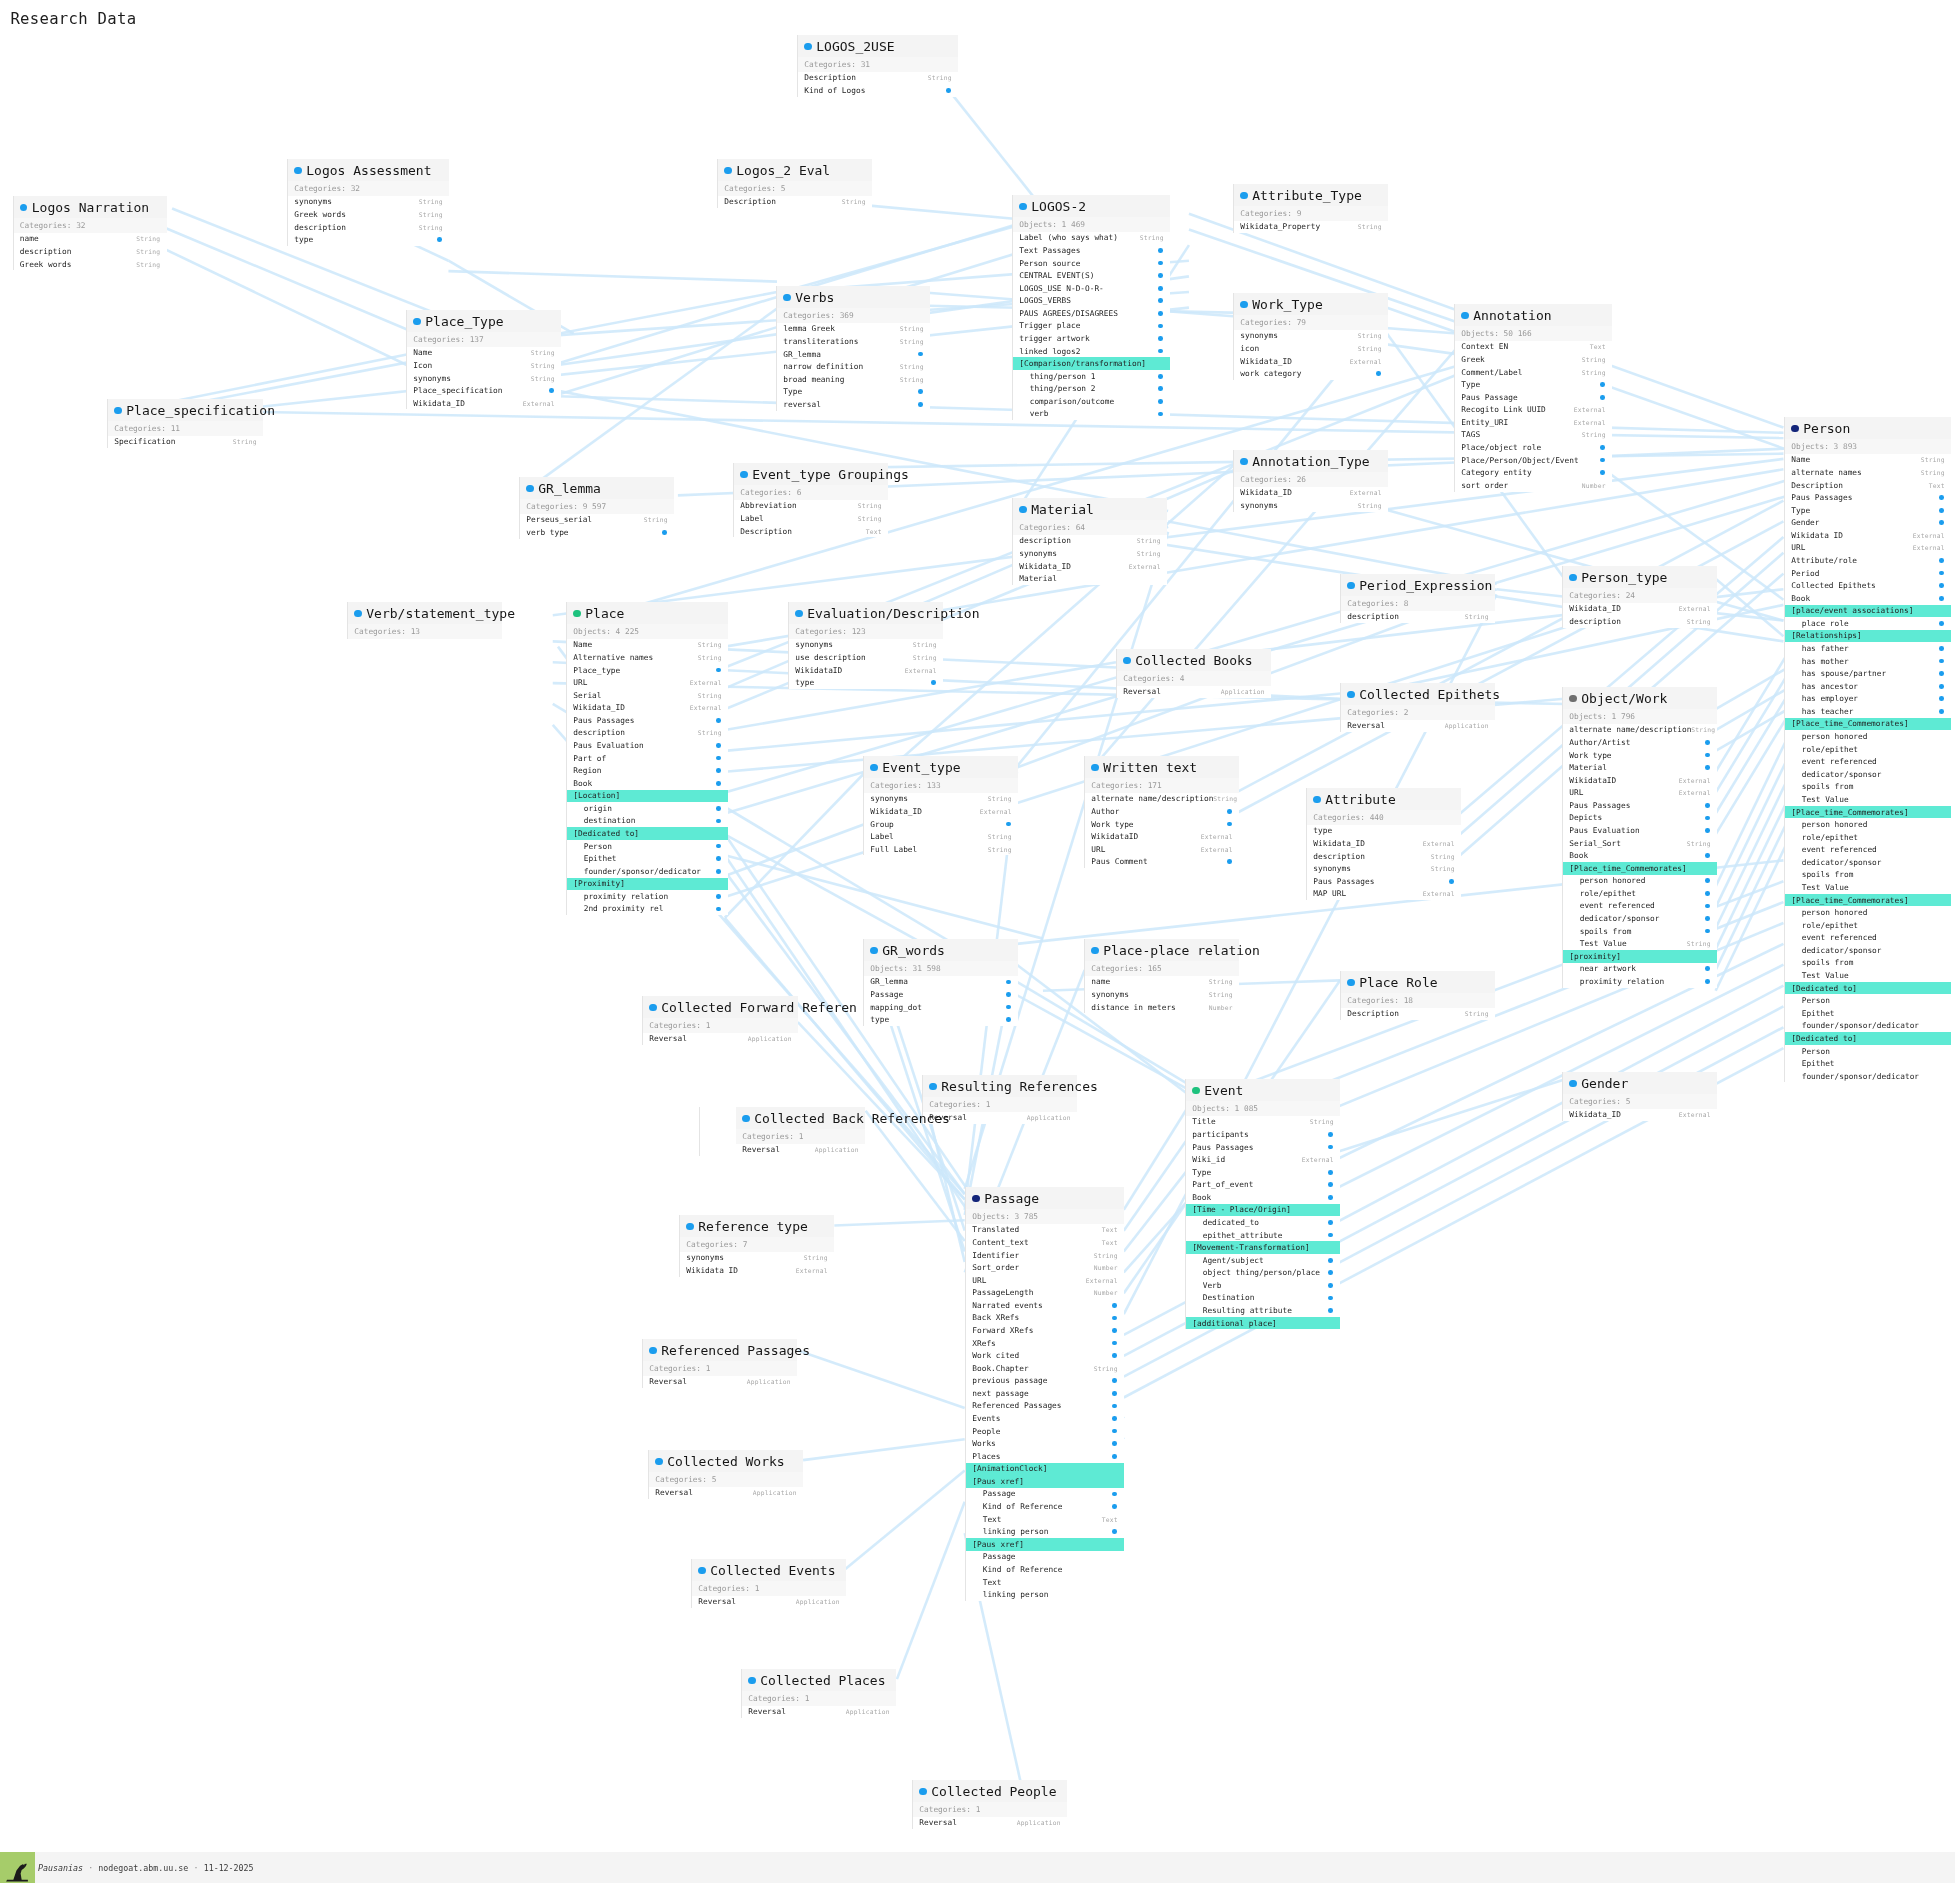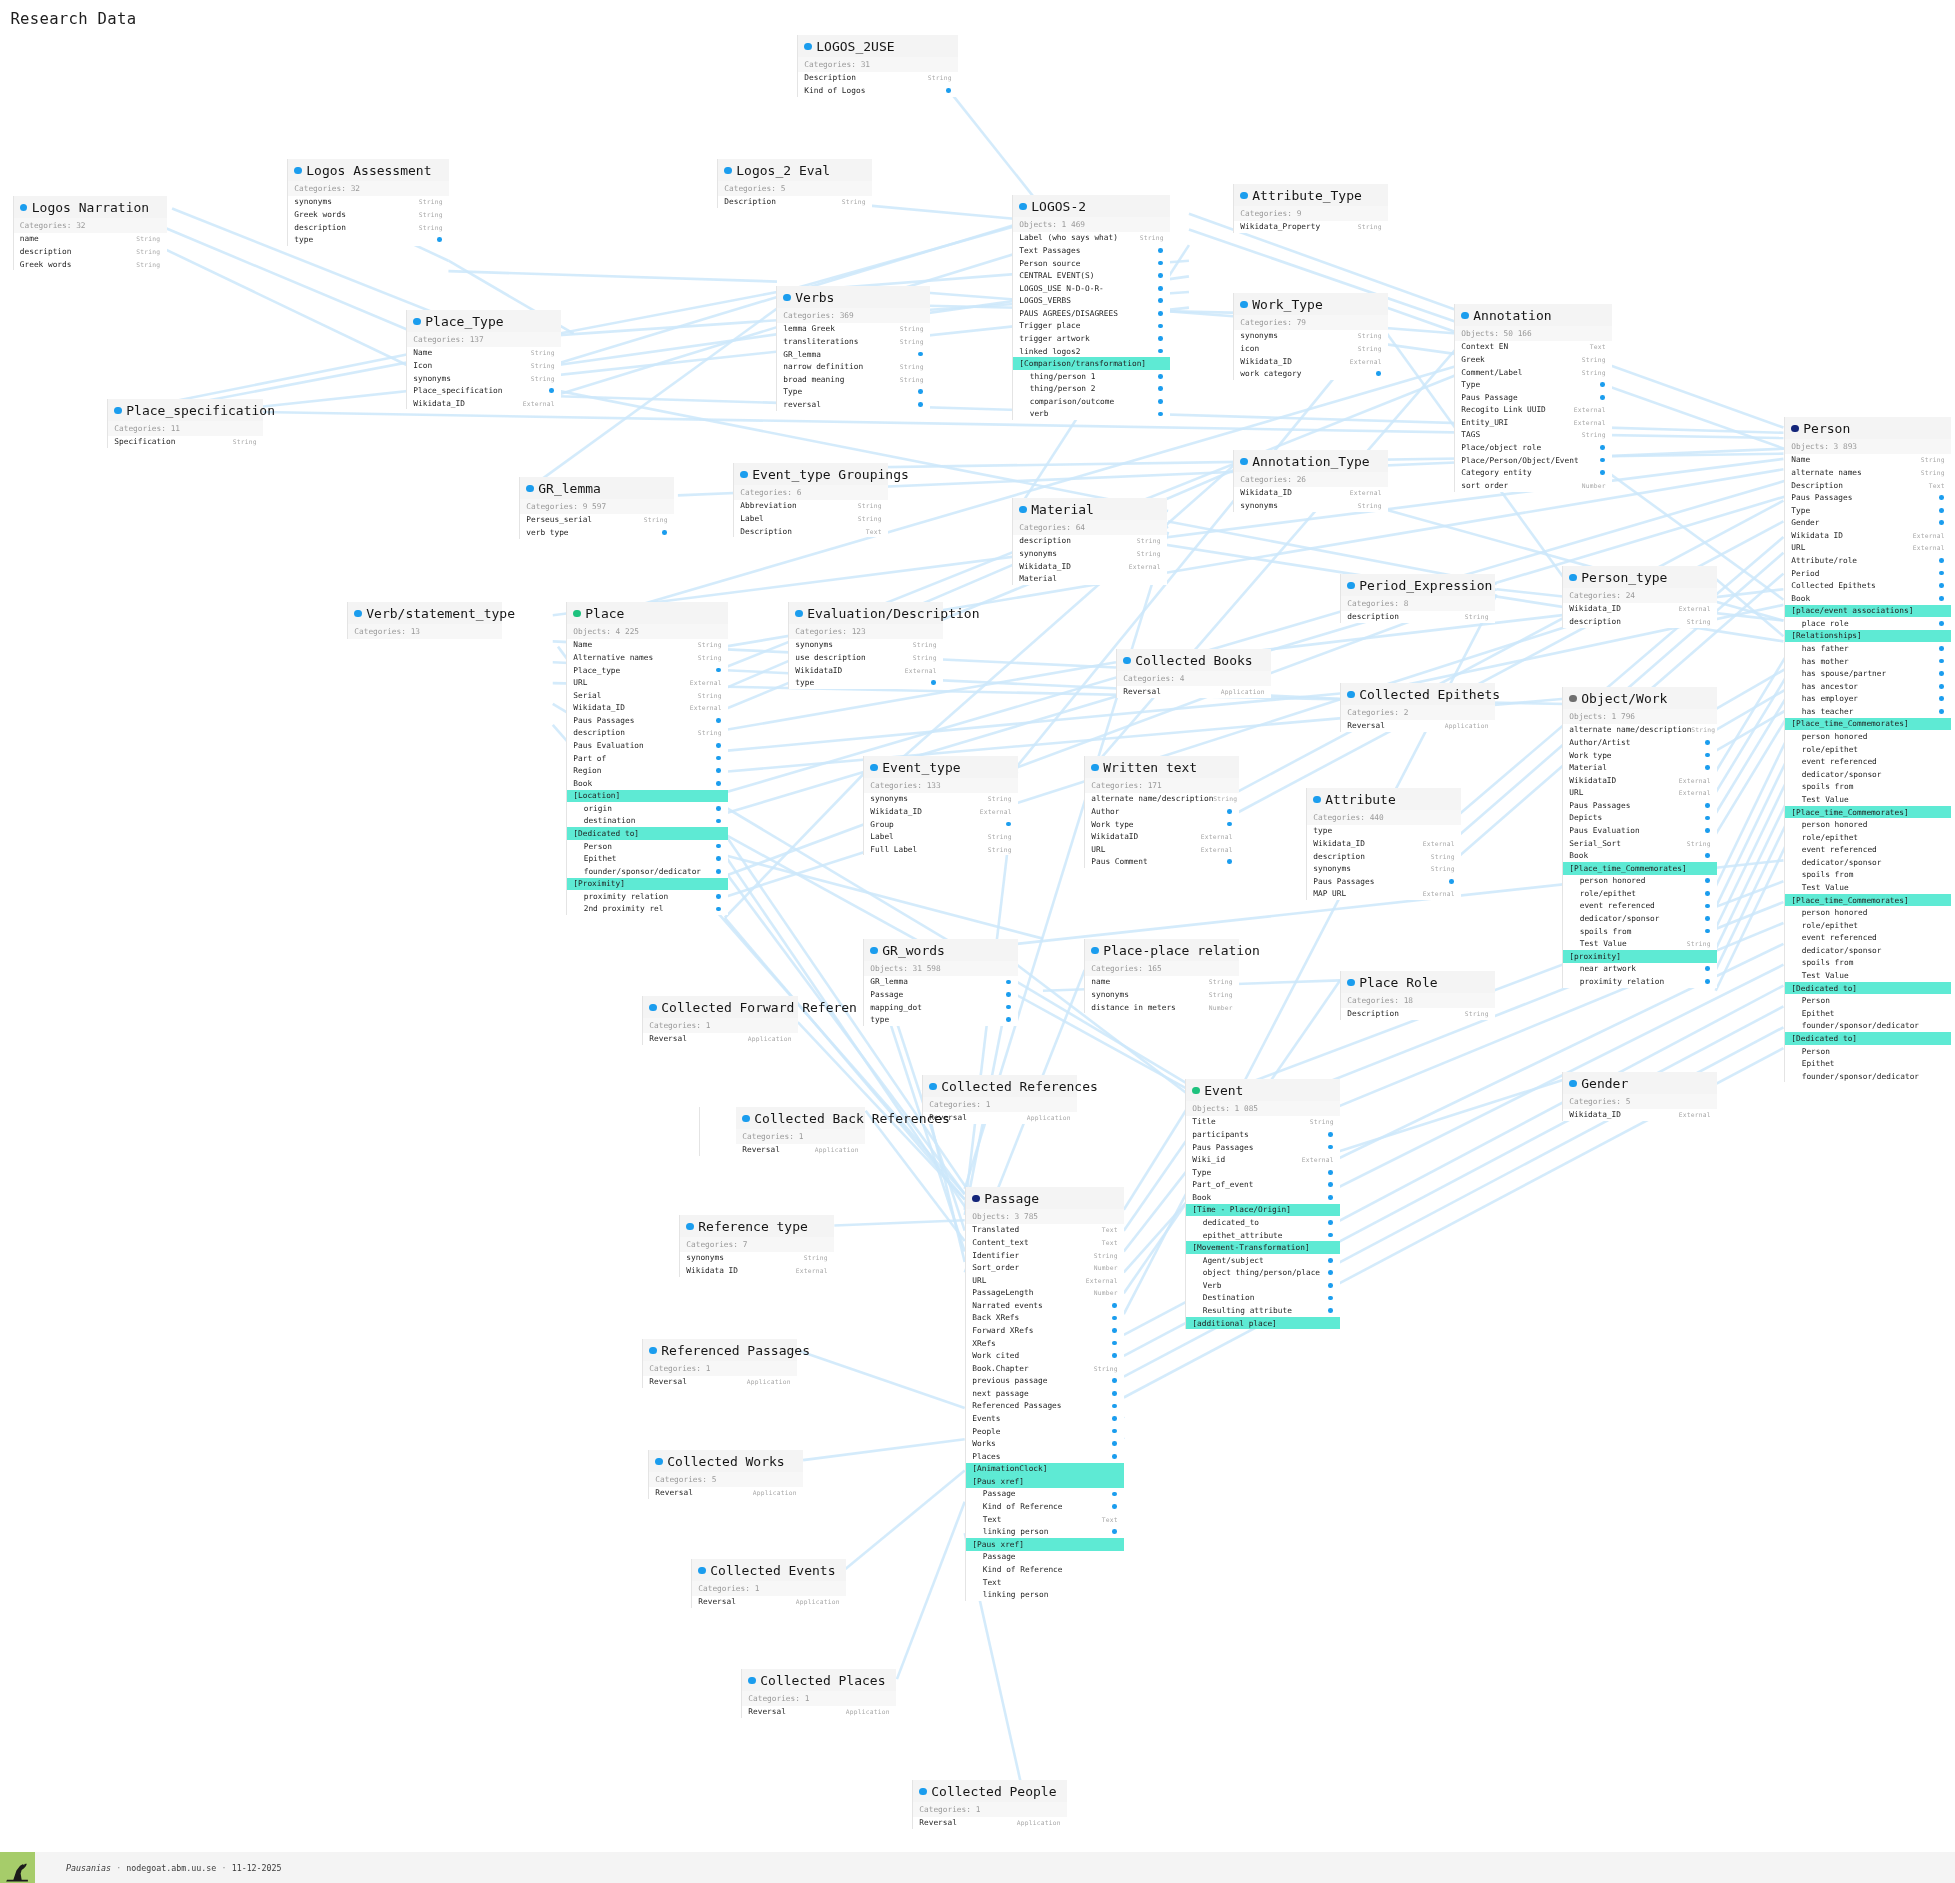--- a/index.html
+++ b/index.html
@@ -53,21 +53,21 @@
   .footer{
     position:absolute;left:0;bottom:0;width:1955px;height:31px;
     background:#f4f4f4;display:flex;align-items:center;
   }
   .footer-logo{
     width:35px;height:31px;background:#a6cc6a;flex:0 0 auto;
     display:flex;align-items:flex-end;justify-content:center;position:relative;
   }
   .footer-logo svg{display:block;}
   .footer-text{
-    padding-left:31px;font-size:8.3px;color:#3b3b3b;
+    padding-left:3px;font-size:8.3px;color:#3b3b3b;
     display:flex;align-items:center;gap:5.2px;
   }
   .footer-text .app{font-style:italic;}
   .footer-text .sep{color:#8a8a8a;}
 </style>
 </head>
 <body>
 
 <div id="canvas">
   <svg id="edges" viewBox="0 0 3749 3611" preserveAspectRatio="none">
@@ -1208,21 +1208,21 @@
         <div class="rows">
           <div class="row">
             <span class="rlabel">Reversal</span>
             <span class="rtype">Application</span>
           </div>
         </div>
       </div>
       <div class="card" style="left: 922px; top: 1075px; width: 155px;">
         <div class="card-head">
           <span class="dot"></span>
-          <span class="card-title">Collected References</span>
+          <span class="card-title">Resulting References</span>
         </div>
         <div class="card-count">Categories: 1</div>
         <div class="rows">
           <div class="row">
             <span class="rlabel">Reversal</span>
             <span class="rtype">Application</span>
           </div>
         </div>
       </div>
       <div class="card" style="left: 699px; top: 1107px; width: 166px; padding-left: 36px;">

